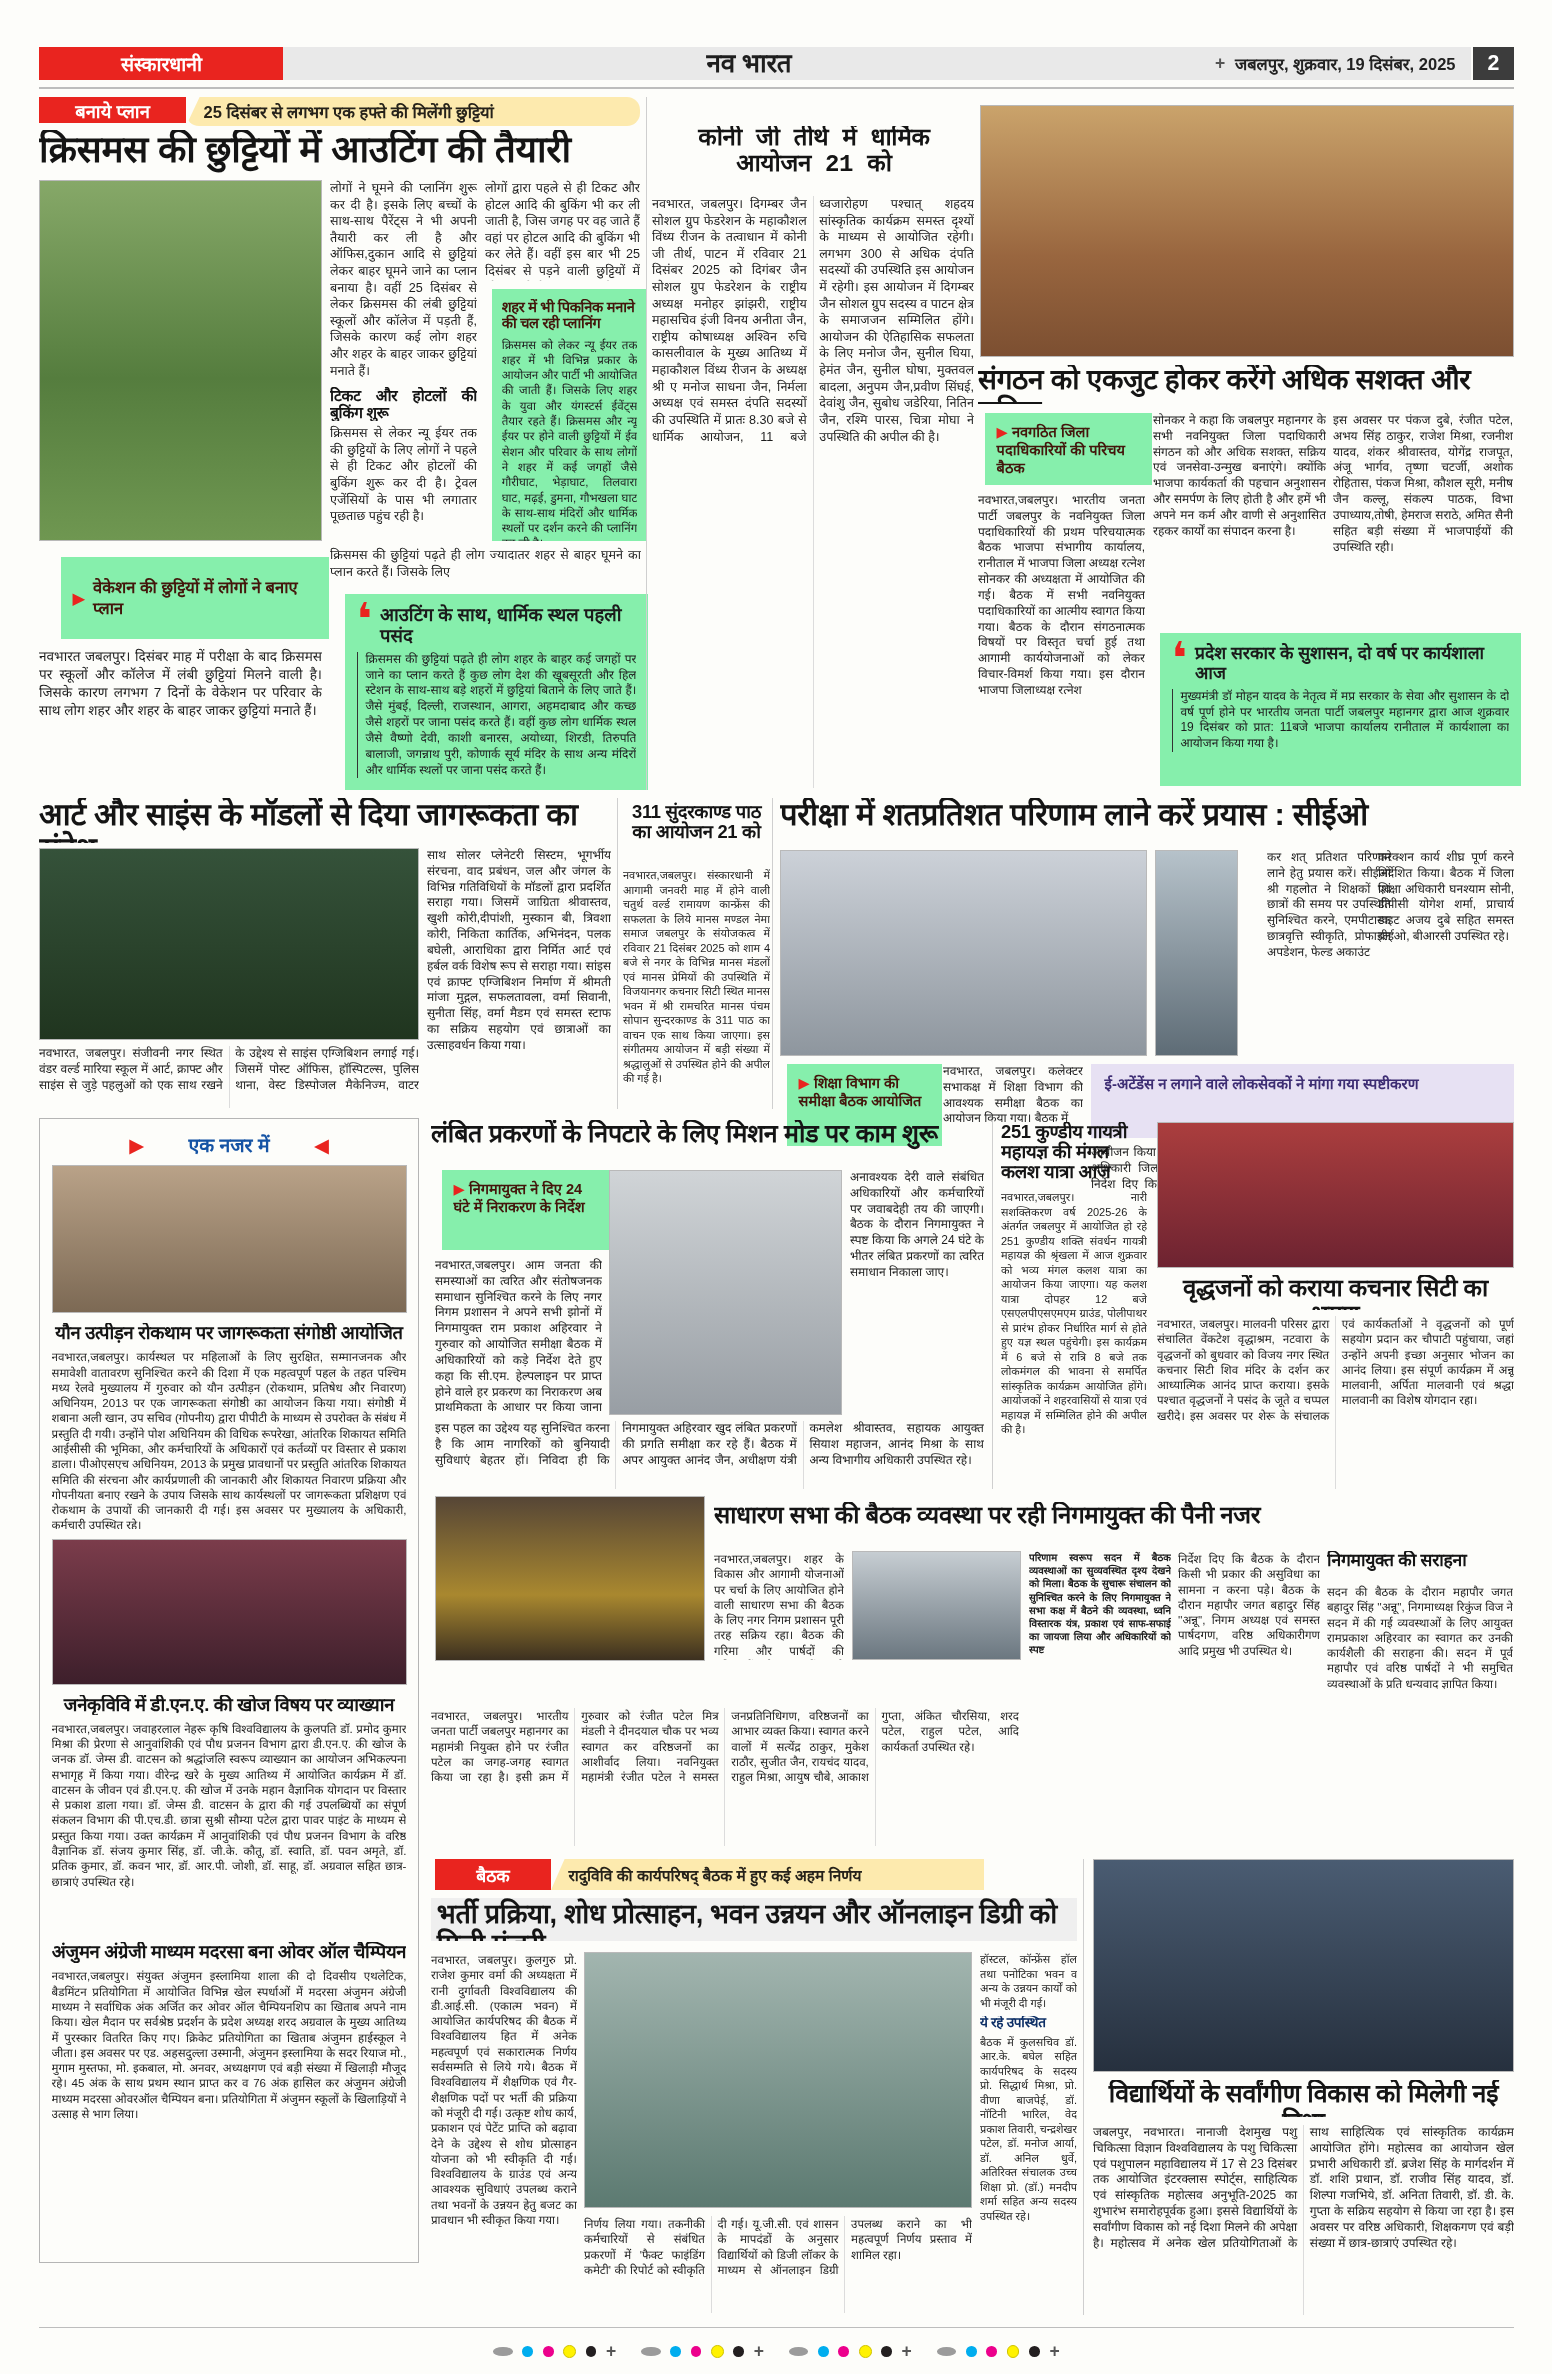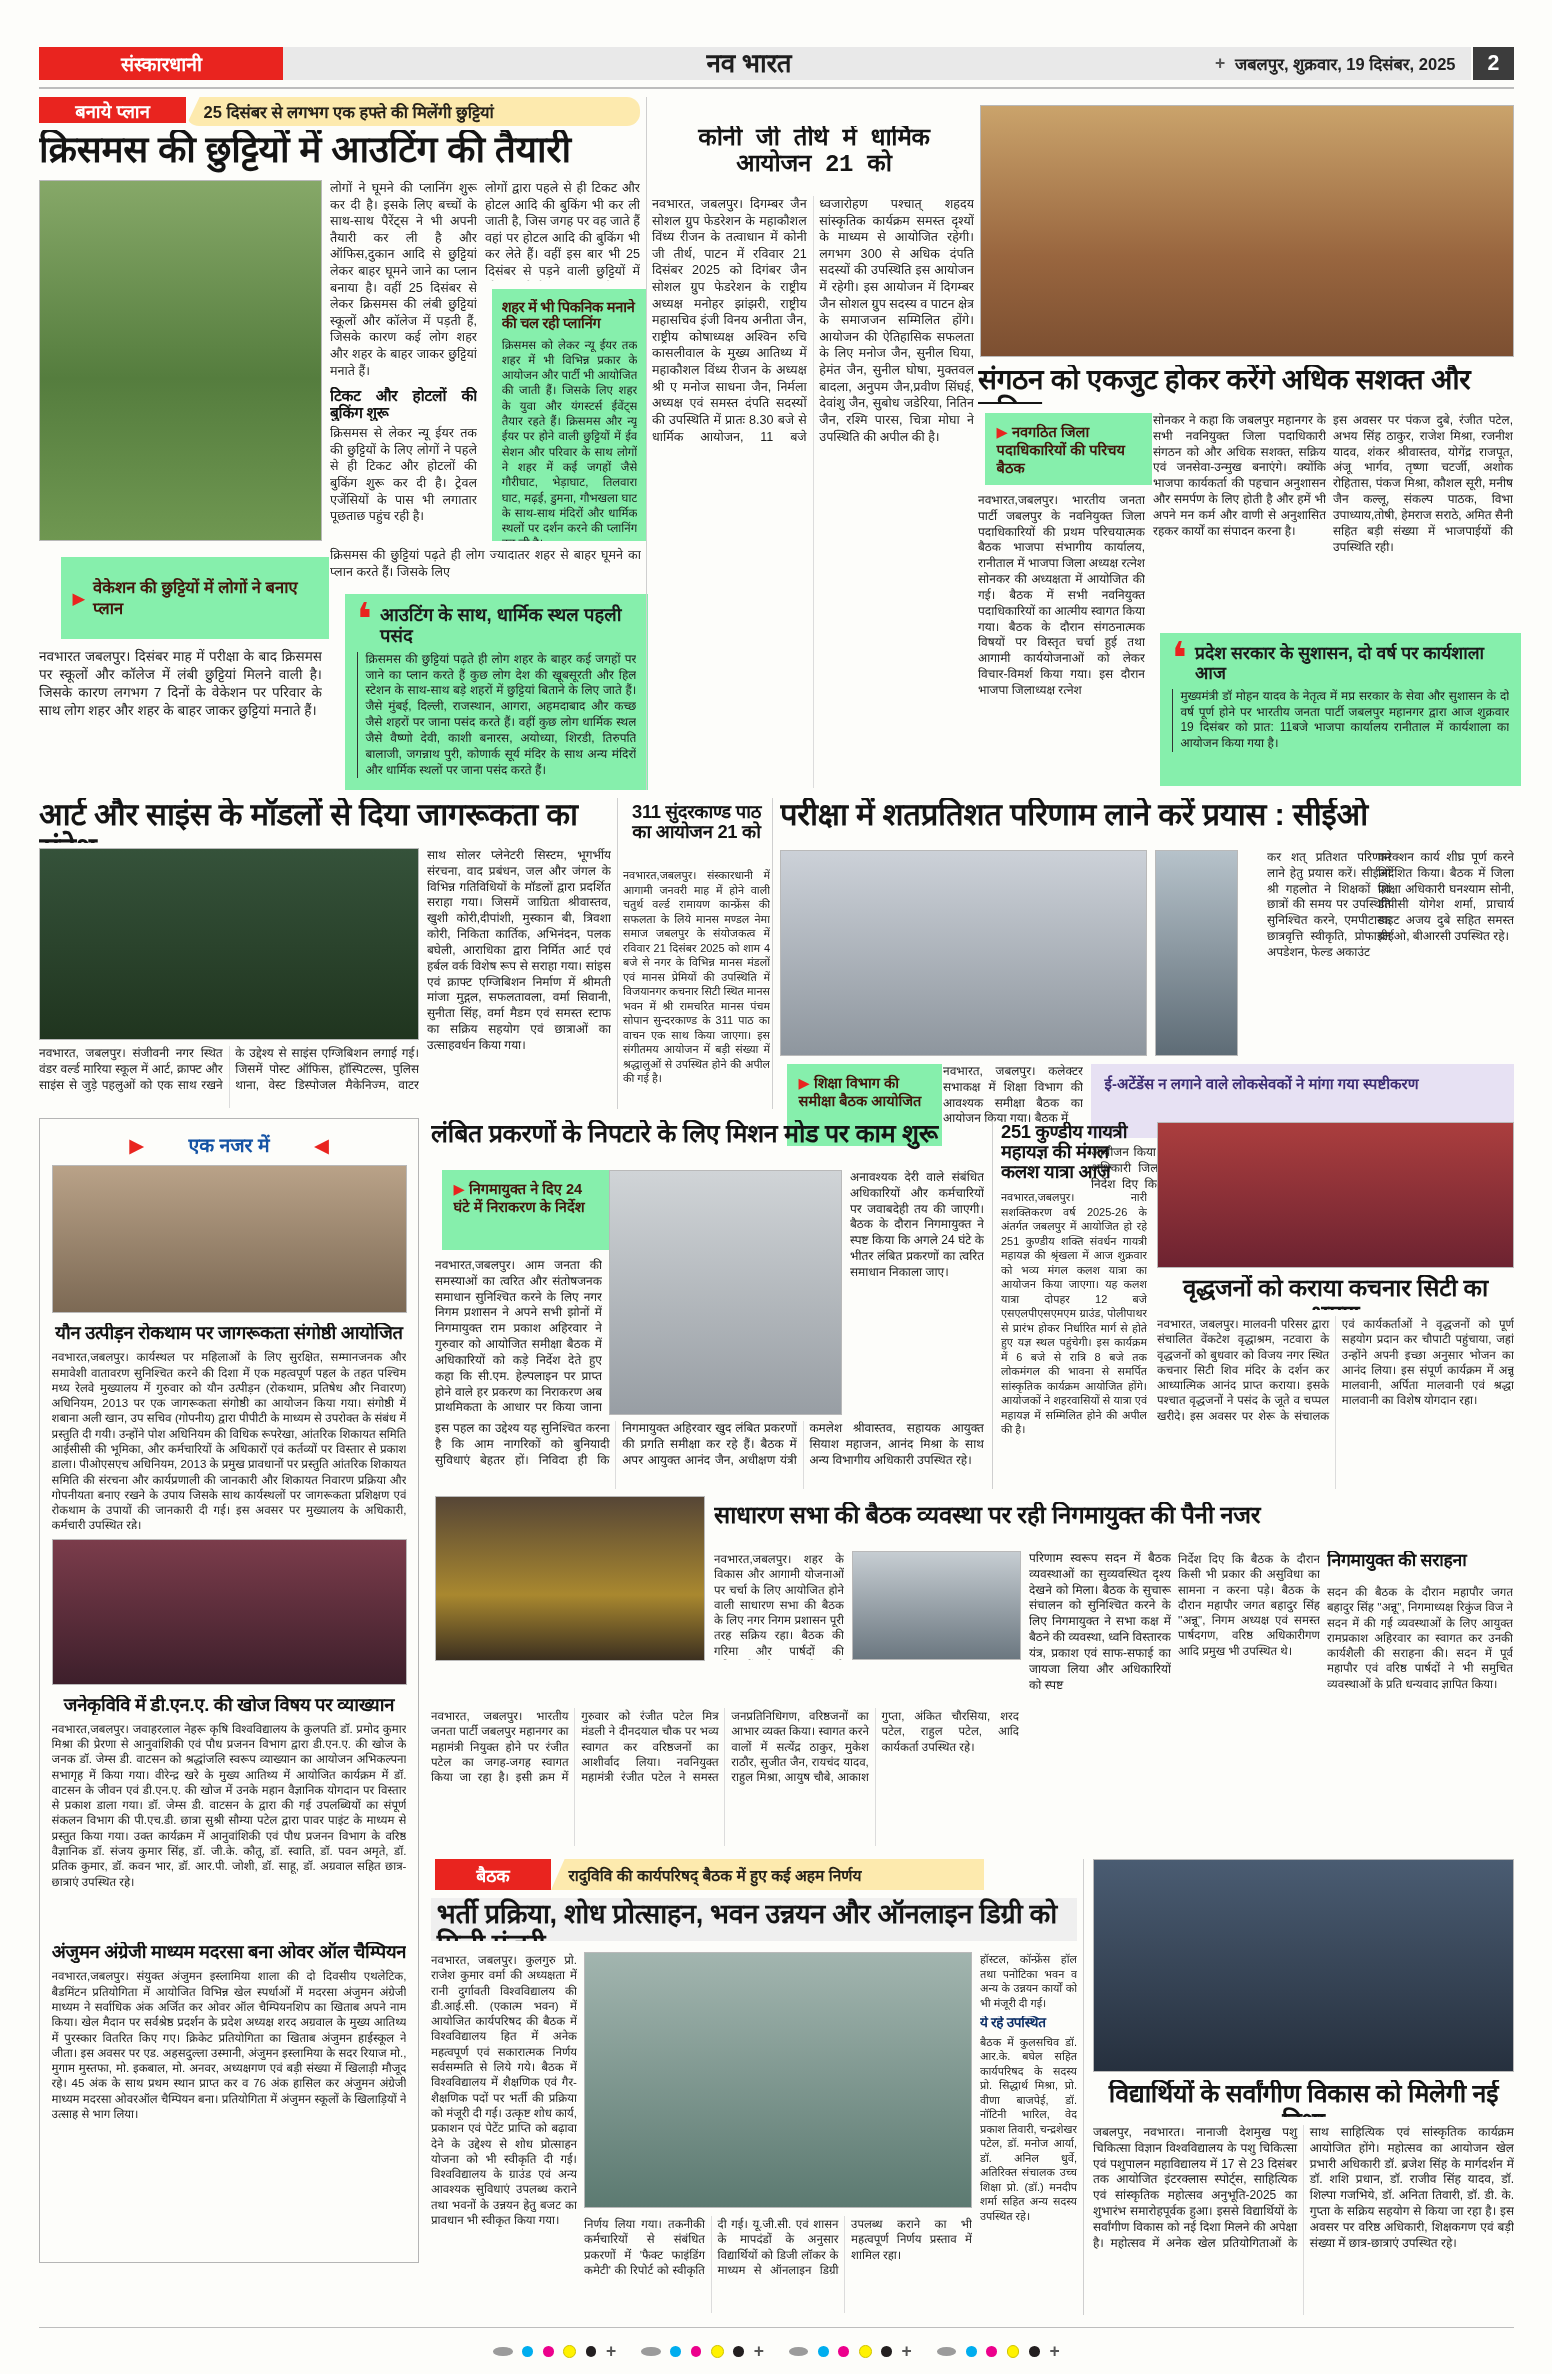--- a/index.html
+++ b/index.html
@@ -170,21 +170,21 @@
   <div class="abs bt" style="left:1001px;top:1190px;width:146px;height:299px;font-size:11px;">नवभारत,जबलपुर। नारी सशक्तिकरण वर्ष 2025-26 के अंतर्गत जबलपुर में आयोजित हो रहे 251 कुण्डीय शक्ति संवर्धन गायत्री महायज्ञ की श्रृंखला में आज शुक्रवार को भव्य मंगल कलश यात्रा का आयोजन किया जाएगा। यह कलश यात्रा दोपहर 12 बजे एसएलपीएसएमएम ग्राउंड, पोलीपाथर से प्रारंभ होकर निर्धारित मार्ग से होते हुए यज्ञ स्थल पहुंचेगी। इस कार्यक्रम में 6 बजे से रात्रि 8 बजे तक लोकमंगल की भावना से समर्पित सांस्कृतिक कार्यक्रम आयोजित होंगे। आयोजकों ने शहरवासियों से यात्रा एवं महायज्ञ में सम्मिलित होने की अपील की है।</div>
   <div class="abs photo ph-women" style="left:1157px;top:1122px;width:357px;height:146px;"></div>
   <div class="abs hl center" style="left:1157px;top:1275px;width:357px;height:35px;font-size:24px;">वृद्धजनों को कराया कचनार सिटी का भ्रमण</div>
   <div class="abs bt c2" style="left:1157px;top:1316px;width:357px;height:173px;font-size:11.6px;">नवभारत, जबलपुर। मालवनी परिसर द्वारा संचालित वेंकटेश वृद्धाश्रम, नटवारा के वृद्धजनों को बुधवार को विजय नगर स्थित कचनार सिटी शिव मंदिर के दर्शन कर आध्यात्मिक आनंद प्राप्त कराया। इसके पश्चात वृद्धजनों ने पसंद के जूते व चप्पल खरीदे। इस अवसर पर शेरू के संचालक एवं कार्यकर्ताओं ने वृद्धजनों को पूर्ण सहयोग प्रदान कर चौपाटी पहुंचाया, जहां उन्होंने अपनी इच्छा अनुसार भोजन का आनंद लिया। इस संपूर्ण कार्यक्रम में अन्नू मालवानी, अर्पिता मालवानी एवं श्रद्धा मालवानी का विशेष योगदान रहा।</div>
 
   <div class="abs photo ph-garland" style="left:435px;top:1496px;width:270px;height:165px;"></div>
   <div class="abs bt c4" style="left:431px;top:1708px;width:588px;height:138px;font-size:11.6px;">नवभारत, जबलपुर। भारतीय जनता पार्टी जबलपुर महानगर का महामंत्री नियुक्त होने पर रंजीत पटेल का जगह-जगह स्वागत किया जा रहा है। इसी क्रम में गुरुवार को रंजीत पटेल मित्र मंडली ने दीनदयाल चौक पर भव्य स्वागत कर वरिष्ठजनों का आशीर्वाद लिया। नवनियुक्त महामंत्री रंजीत पटेल ने समस्त जनप्रतिनिधिगण, वरिष्ठजनों का आभार व्यक्त किया। स्वागत करने वालों में सत्येंद्र ठाकुर, मुकेश राठौर, सुजीत जैन, रायचंद यादव, राहुल मिश्रा, आयुष चौबे, आकाश गुप्ता, अंकित चौरसिया, शरद पटेल, राहुल पटेल, आदि कार्यकर्ता उपस्थित रहे।</div>
   <div class="abs hl" style="left:714px;top:1502px;width:800px;height:35px;font-size:24px;">साधारण सभा की बैठक व्यवस्था पर रही निगमायुक्त की पैनी नजर</div>
   <div class="abs bt" style="left:714px;top:1551px;width:130px;height:109px;font-size:11.6px;">नवभारत,जबलपुर। शहर के विकास और आगामी योजनाओं पर चर्चा के लिए आयोजित होने वाली साधारण सभा की बैठक के लिए नगर निगम प्रशासन पूरी तरह सक्रिय रहा। बैठक की गरिमा और पार्षदों की सुविधाओं को ध्यान में रखते हुए, निगमायुक्त रामप्रकाश अहिरवार ने बैठक शुरू होने से पूर्व सदन की सभी व्यवस्थाओं का बारीकी से अवलोकन किया, जिसके</div>
   <div class="abs photo ph-man" style="left:852px;top:1551px;width:169px;height:109px;"></div>
-  <div class="abs bt" style="left:1029px;top:1551px;width:142px;height:297px;font-size:12px;">परिणाम स्वरूप सदन में बैठक व्यवस्थाओं का सुव्यवस्थित दृश्य देखने को मिला। बैठक के सुचारू संचालन को सुनिश्चित करने के लिए निगमायुक्त ने सभा कक्ष में बैठने की व्यवस्था, ध्वनि विस्तारक यंत्र, प्रकाश एवं साफ-सफाई का जायजा लिया और अधिकारियों को स्पष्ट</div>
+  <div class="abs bt" style="left:1029px;top:1551px;width:142px;height:297px;font-size:10px;font-weight:bold;">परिणाम स्वरूप सदन में बैठक व्यवस्थाओं का सुव्यवस्थित दृश्य देखने को मिला। बैठक के सुचारू संचालन को सुनिश्चित करने के लिए निगमायुक्त ने सभा कक्ष में बैठने की व्यवस्था, ध्वनि विस्तारक यंत्र, प्रकाश एवं साफ-सफाई का जायजा लिया और अधिकारियों को स्पष्ट</div>
   <div class="abs bt" style="left:1178px;top:1551px;width:142px;height:297px;font-size:11.6px;">निर्देश दिए कि बैठक के दौरान किसी भी प्रकार की असुविधा का सामना न करना पड़े। बैठक के दौरान महापौर जगत बहादुर सिंह ''अन्नू'', निगम अध्यक्ष एवं समस्त पार्षदगण, वरिष्ठ अधिकारीगण आदि प्रमुख भी उपस्थित थे।</div>
   <div class="abs hl" style="left:1327px;top:1551px;width:186px;height:27px;font-size:17.5px;">निगमायुक्त की सराहना</div>
   <div class="abs bt" style="left:1327px;top:1584px;width:186px;height:264px;font-size:11.6px;">सदन की बैठक के दौरान महापौर जगत बहादुर सिंह ''अन्नू'', निगमाध्यक्ष रिकुंज विज ने सदन में की गई व्यवस्थाओं के लिए आयुक्त रामप्रकाश अहिरवार का स्वागत कर उनकी कार्यशैली की सराहना की। सदन में पूर्व महापौर एवं वरिष्ठ पार्षदों ने भी समुचित व्यवस्थाओं के प्रति धन्यवाद ज्ञापित किया।</div>
 
   <div class="abs kick" style="left:435px;top:1859px;width:116px;height:31px;font-size:17.5px;">
       <span>बैठक</span>
     </div>
   <div class="abs strip" style="left:551px;top:1859px;width:433px;height:31px;font-size:15.5px;">
       <span>रादुविवि की कार्यपरिषद् बैठक में हुए कई अहम निर्णय</span>
     </div>

